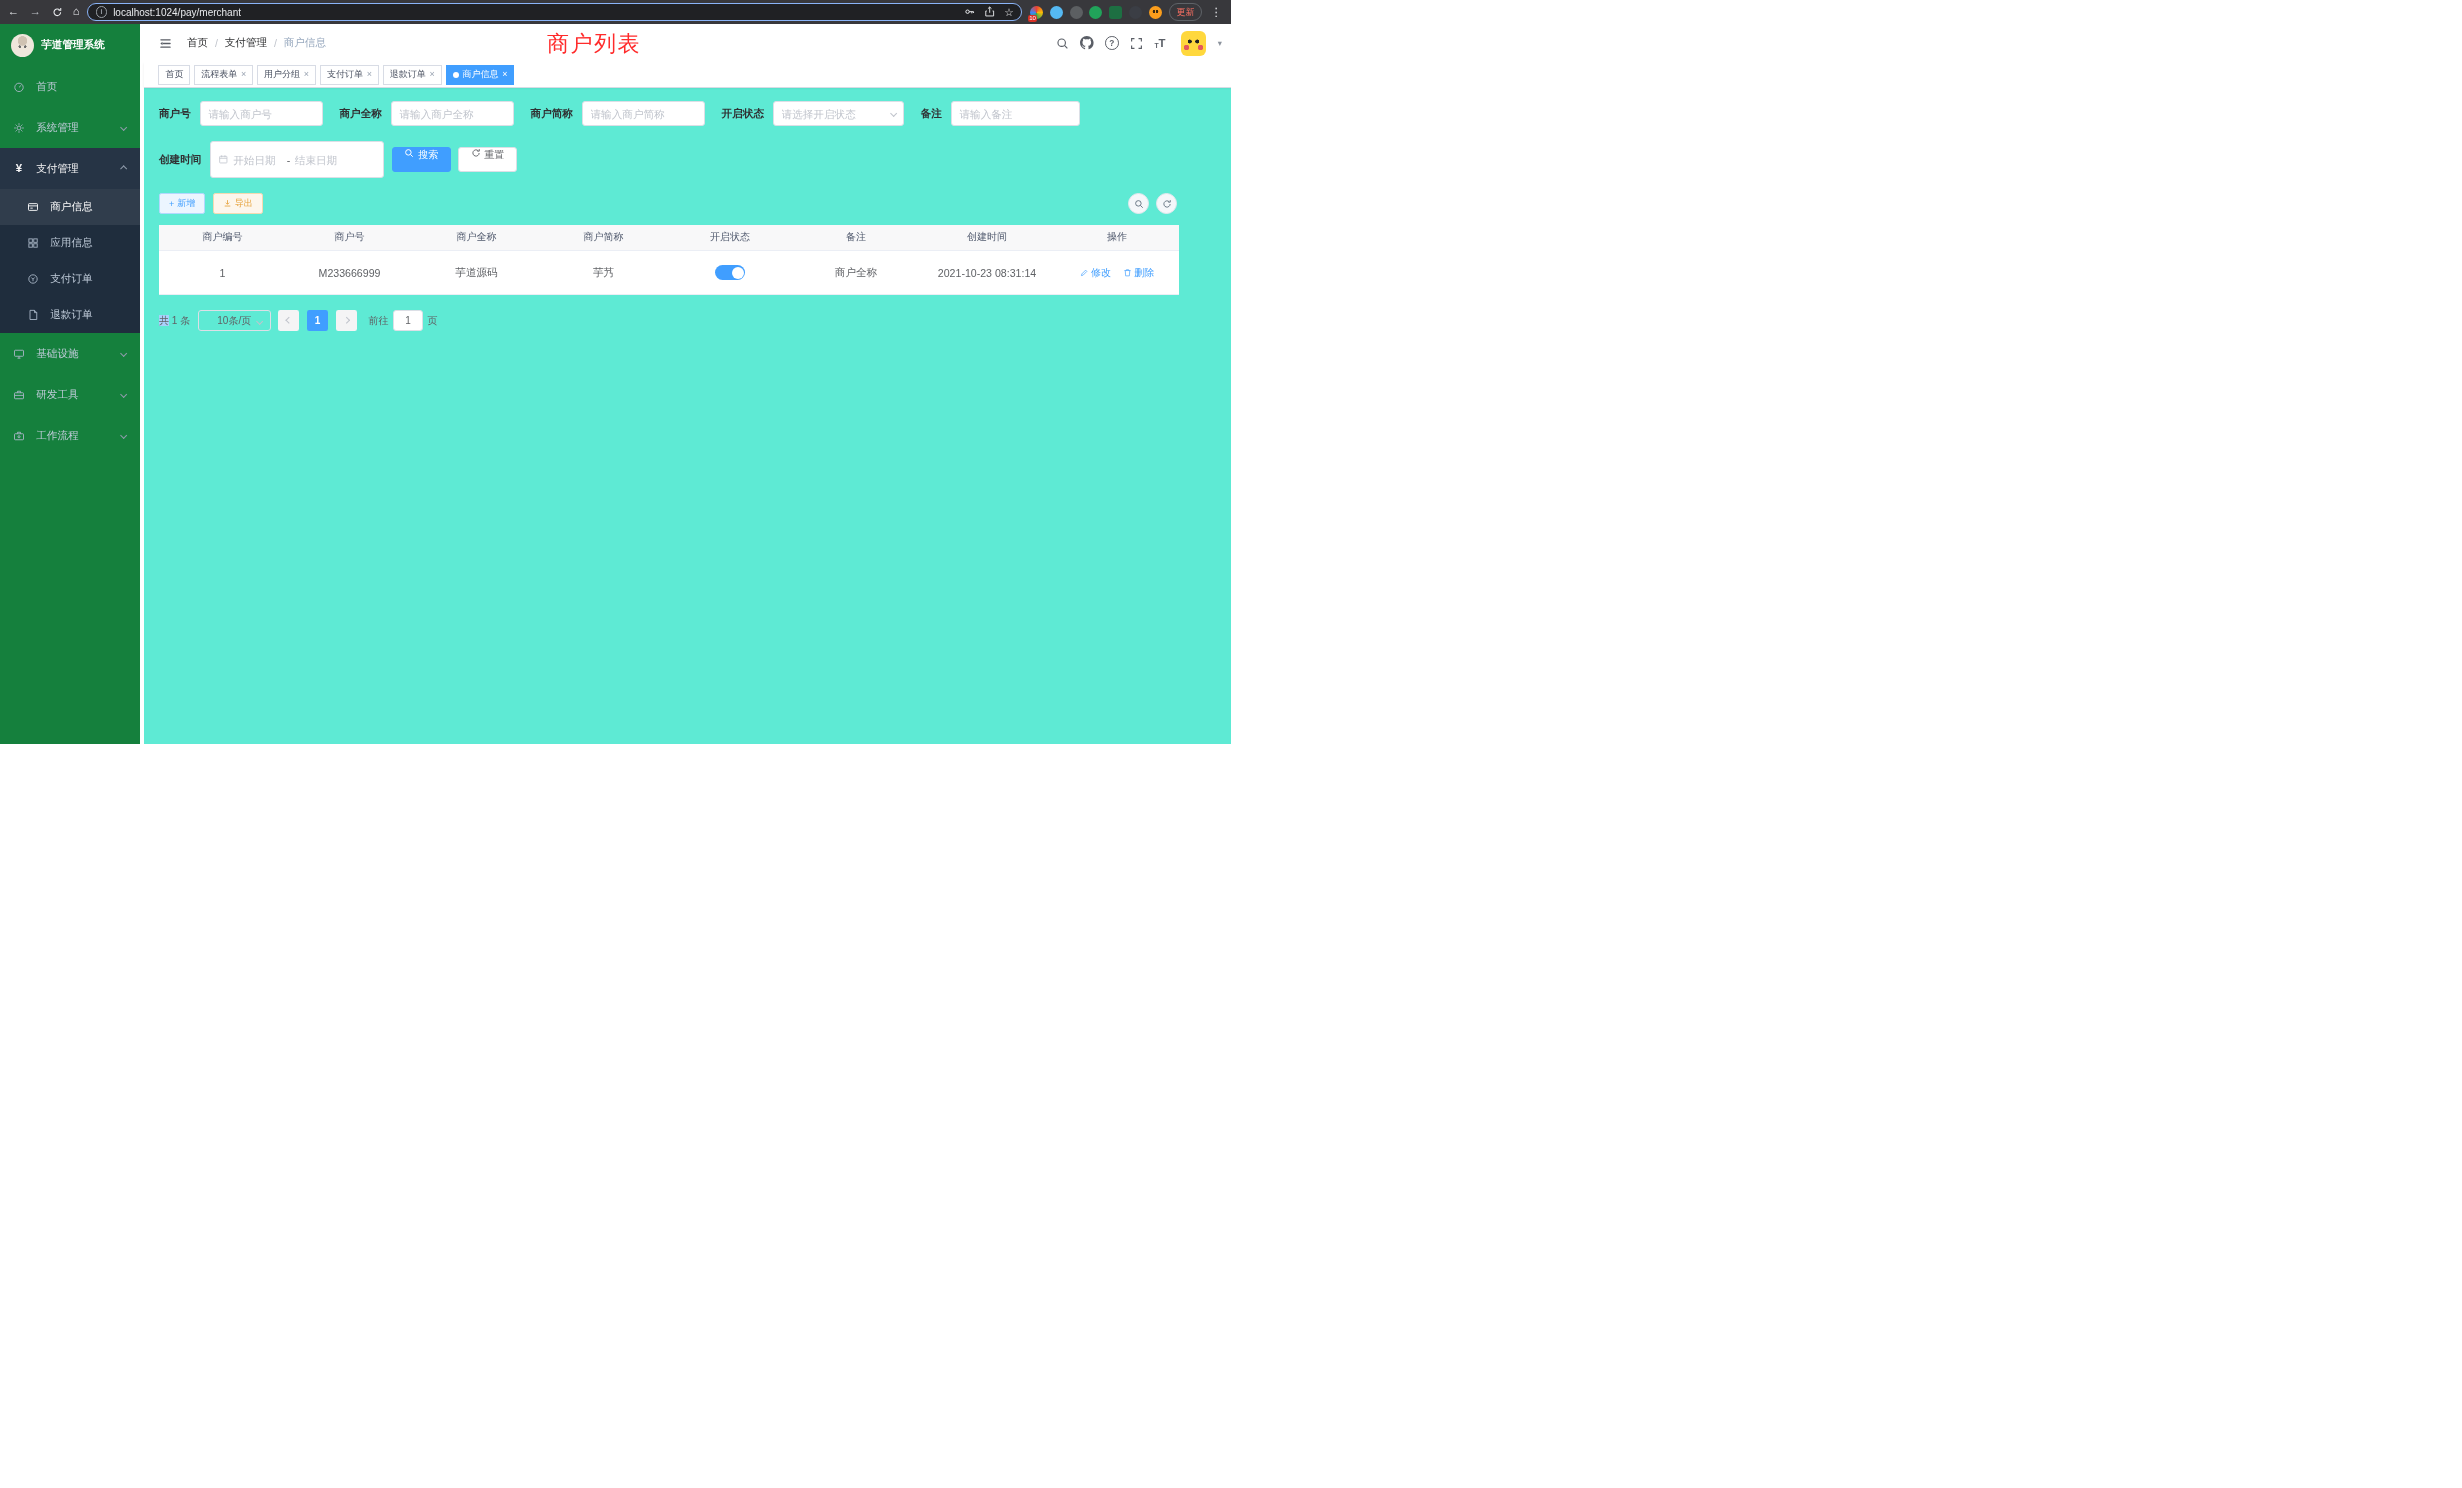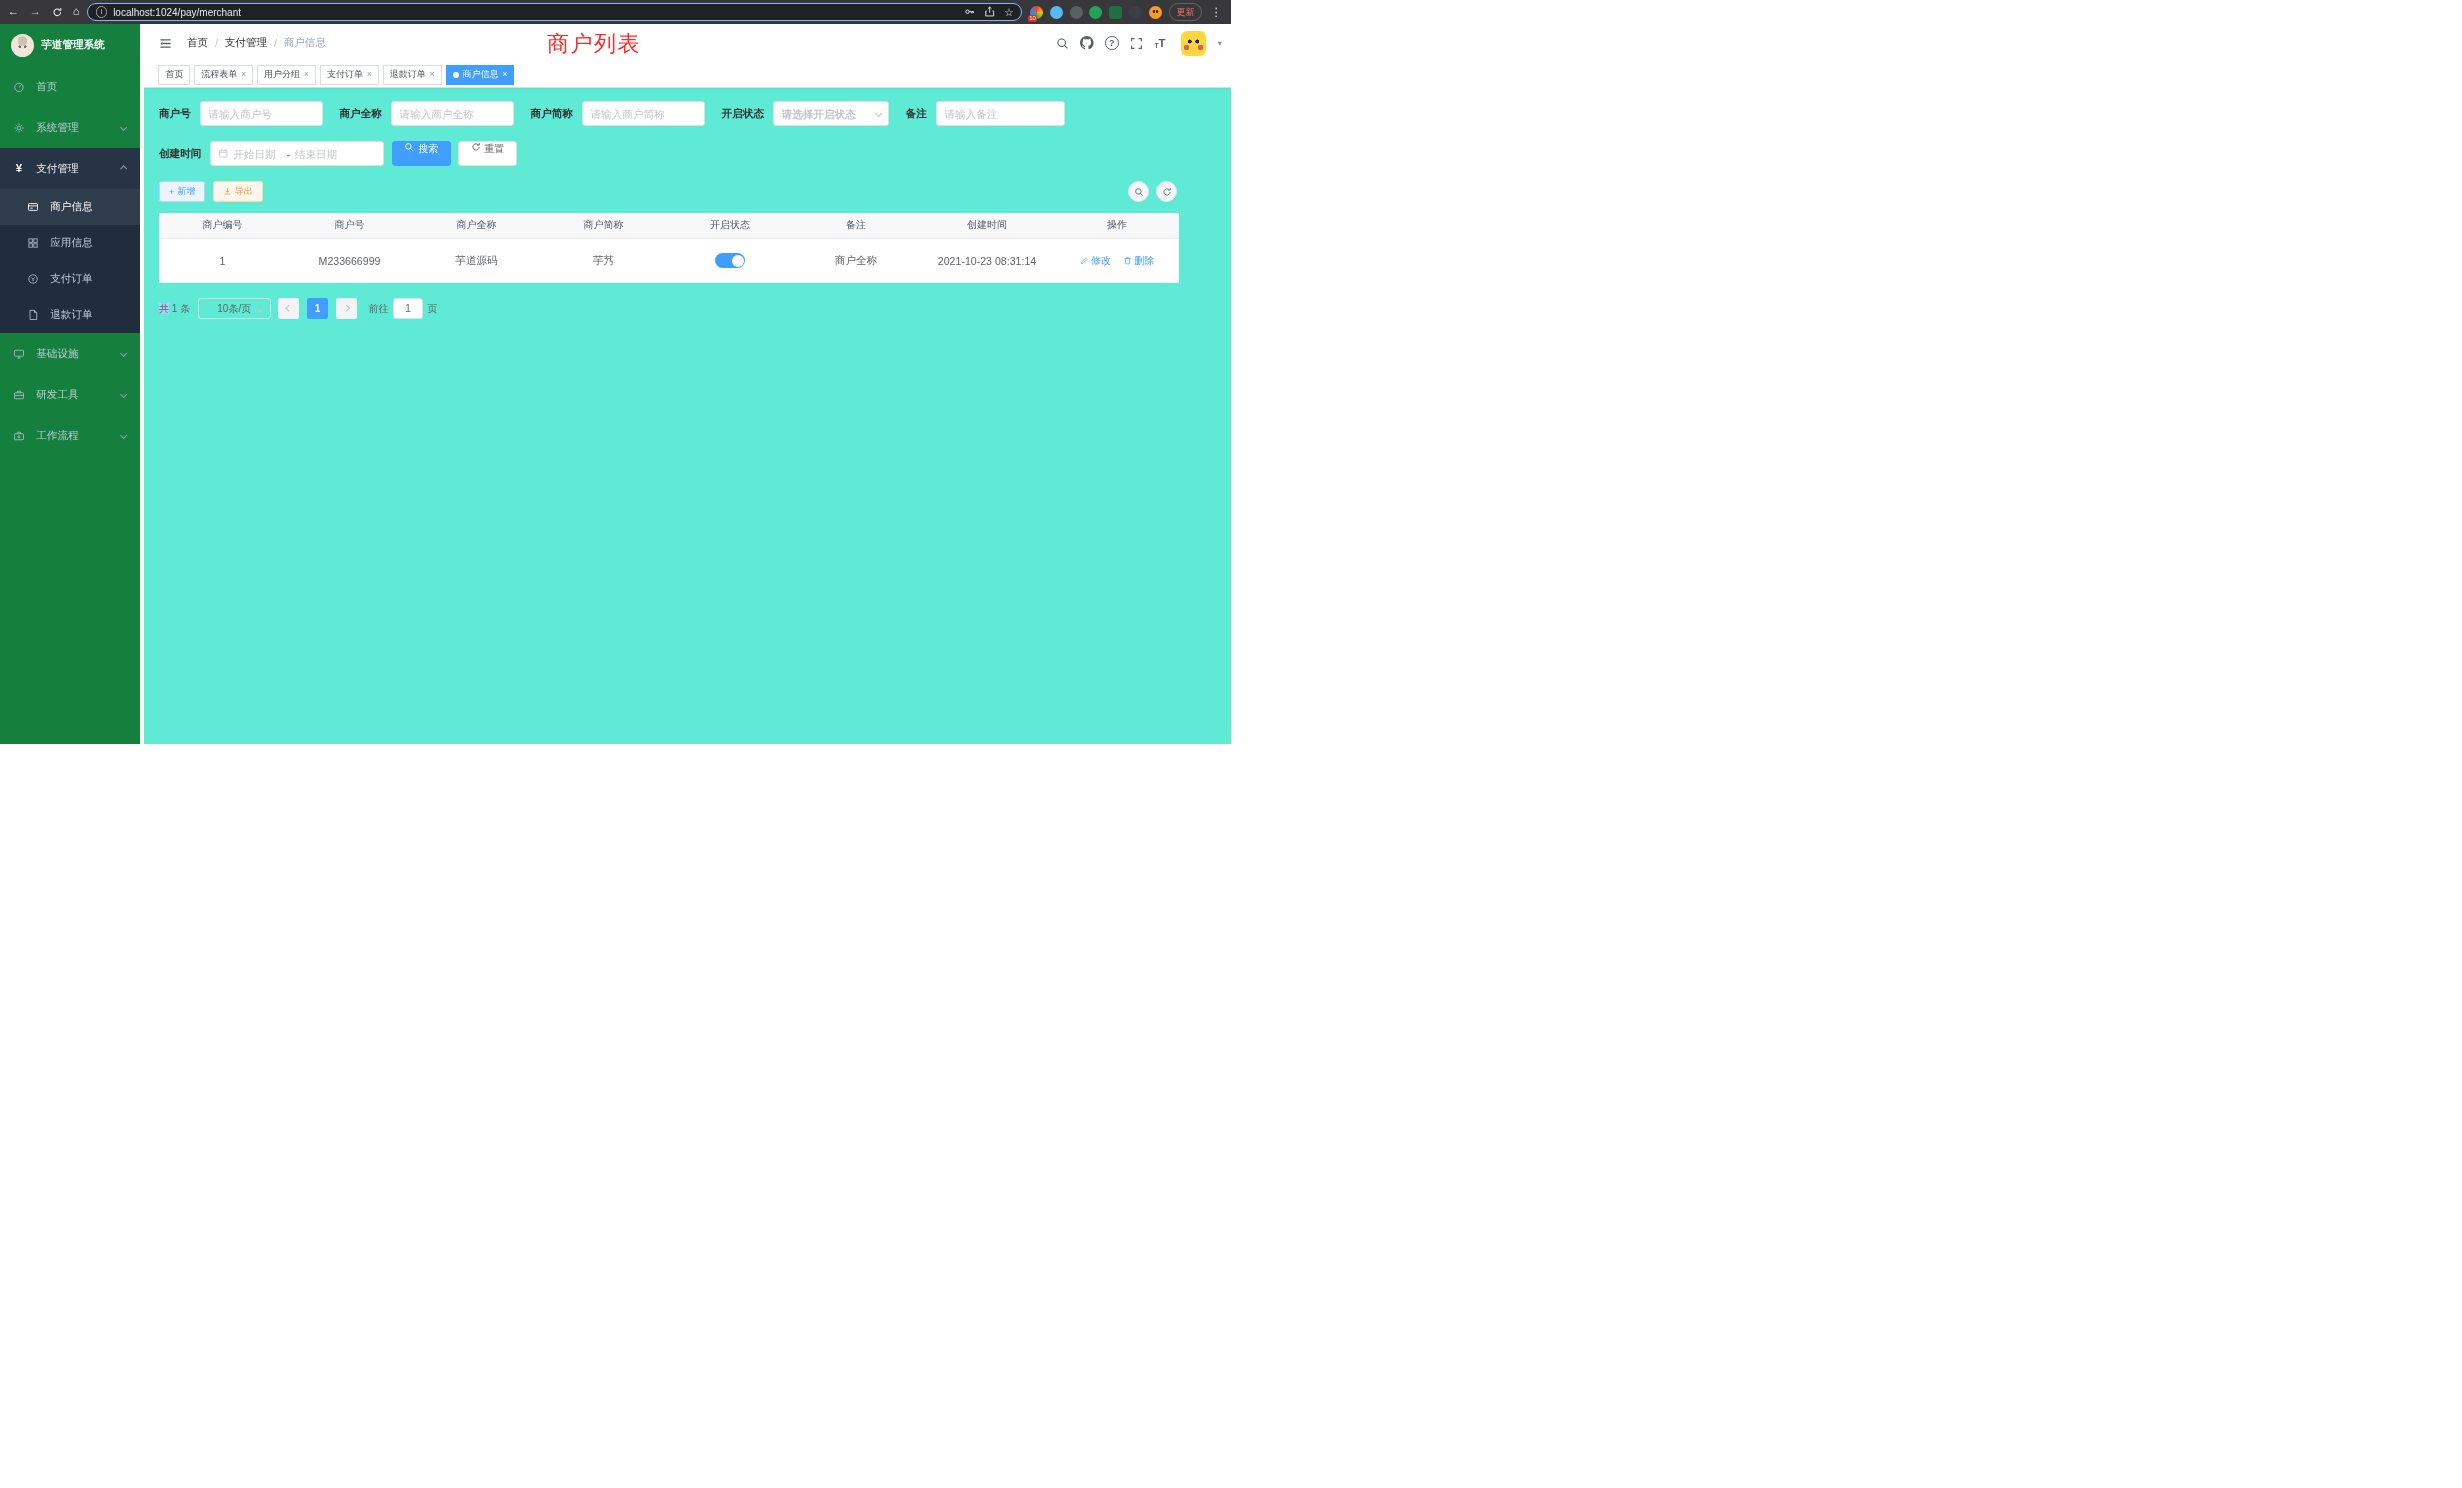--- a/index.html
+++ b/index.html
@@ -73,23 +73,23 @@
 
   
   .content { position:absolute; top:88px; left:144px; width:1087px; height:657px; background:#5eead4; padding:13px 15px 0 15px; }
   .form-row { display:flex; align-items:center; gap:16.7px; margin-bottom:15px; flex-wrap:nowrap; }
   .form-item { display:flex; align-items:center; }
   .form-item > label { margin-right:9px; color:#303133; font-weight:700; font-size:10.6px; white-space:nowrap; }
   .el-input { height:25px; border:0.8px solid #dcdfe6; border-radius:3px; padding:0 7.6px; font-size:10.6px; color:#606266; background:#fff; outline:none; font-family:inherit; }
   .el-input::placeholder { color:#c0c4cc; }
   .w162 { width:123px; } .w170 { width:129px; }
   .select-wrap { position:relative; }
-  .select-wrap .el-input { width:116px; padding-right:20px;font-weight:bold; }
+  .select-wrap .el-input { width:131px; padding-right:20px; }
   .select-caret { position:absolute; right:7.6px; top:10px; width:5.3px; height:5.3px; border-right:1px solid #c0c4cc; border-bottom:1px solid #c0c4cc; transform:rotate(45deg); pointer-events:none; }
-  .range { display:flex; align-items:center; border:0.8px solid #dcdfe6; border-radius:3px; height:25px; width:174px; padding:0 6.8px; gap:4.5px; background:#fff; }
+  .range { display:flex; align-items:center; border:0.8px solid #dcdfe6; border-radius:3px; height:37px; width:174px; padding:0 6.8px; gap:4.5px; background:#fff; }
   .range input { border:none; outline:none; width:49px; font-size:10.6px; color:#606266; font-family:inherit; }
   .range input::placeholder { color:#c0c4cc; }
   .range .rsep { color:#606266; }
   .range .cal { color:#c0c4cc; }
   .btns { display:flex; gap:7.6px; margin-left:7.6px; }
   .btn { display:inline-flex; gap:3.8px; height:25px; padding:0 11.4px; border-radius:3px; font-size:10px; cursor:pointer; border:0.8px solid transparent; font-family:inherit; }
   .btn-primary { background:#409eff; border-color:#409eff; color:#fff; }
   .btn-default { background:#fff; border-color:#dcdfe6; color:#606266; }
   .action-row { display:flex; align-items:center; margin:0 0 10.6px 0; width:1018px; }
   .btn-sm { height:21px; padding:0 9px; font-size:9px; border-radius:2.3px; display:inline-flex; align-items:center; gap:3px; cursor:pointer; }

